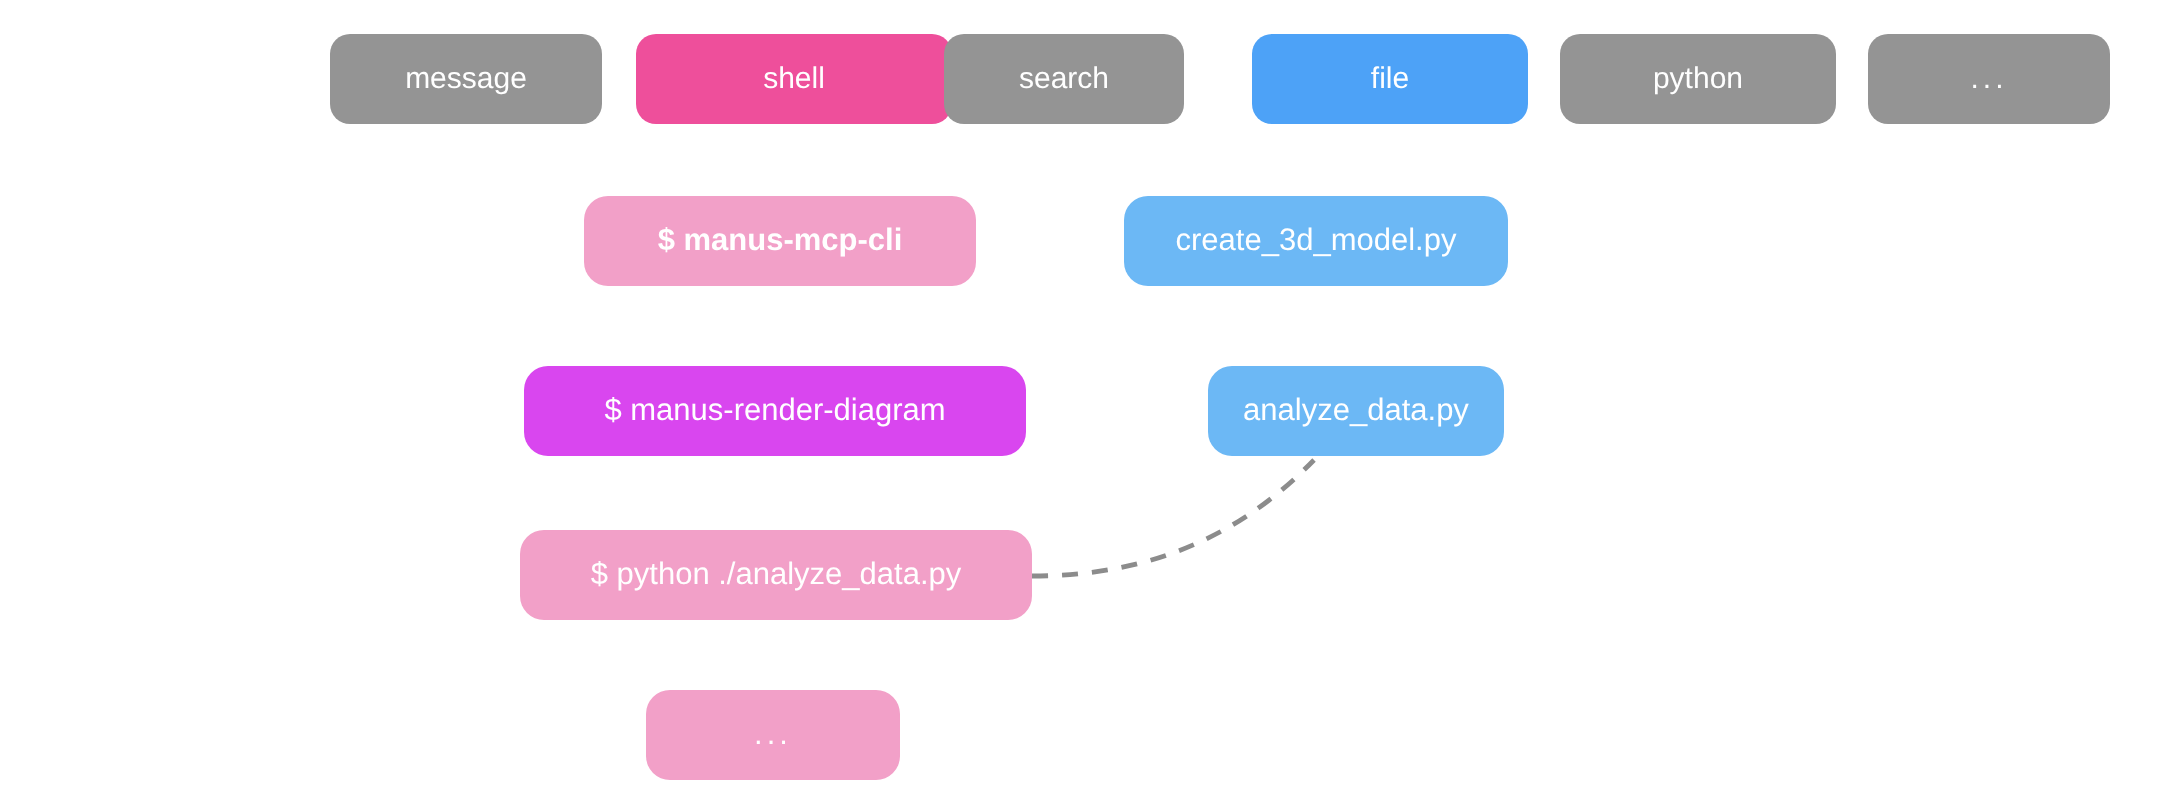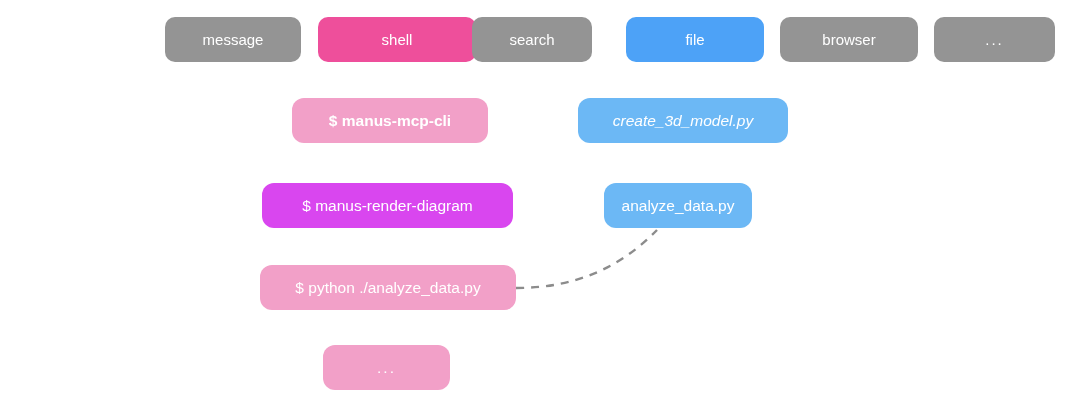--- a/index.html
+++ b/index.html
@@ -92,21 +92,21 @@
     <div class="pill cat" style="left: 318px; width: 158px; background: rgb(238, 79, 155);">
       <span>shell</span>
     </div>
     <div class="pill cat" style="left: 472px; width: 120px; background: rgb(148, 148, 148);">
       <span>search</span>
     </div>
     <div class="pill cat" style="left: 626px; width: 138px; background: rgb(77, 162, 247);">
       <span>file</span>
     </div>
     <div class="pill cat" style="left: 780px; width: 138px; background: rgb(148, 148, 148);">
-      <span>browser</span>
+      <span>python</span>
     </div>
     <div class="pill cat" style="left: 934px; width: 121px; background: rgb(148, 148, 148);">
       <span class="dots">...</span>
     </div>
   </div>
 
   <div>
     <div class="bubble bubble-pink" style="left: 292px; top: 98px; width: 196px; background: rgb(242, 160, 200); font-weight: bold;">
       <span>$ manus-mcp-cli</span>
     </div>
@@ -115,21 +115,21 @@
     </div>
     <div class="bubble bubble-pink" style="left: 260px; top: 265px; width: 256px; background: rgb(242, 160, 200);">
       <span>$ python ./analyze_data.py</span>
     </div>
     <div class="bubble bubble-pink" style="left: 323px; top: 345px; width: 127px; background: rgb(242, 160, 200);">
       <span class="dots">...</span>
     </div>
   </div>
 
   <div>
-    <div class="bubble bubble-blue" style="left: 578px; top: 98px; width: 210px; background: rgb(108, 184, 245); font-style: italic;">
+    <div class="bubble bubble-blue" style="left: 562px; top: 98px; width: 192px; background: rgb(108, 184, 245);">
       <span>create_3d_model.py</span>
     </div>
     <div class="bubble bubble-blue" style="left: 604px; top: 183px; width: 148px; background: rgb(108, 184, 245);">
       <span>analyze_data.py</span>
     </div>
   </div>
 
   <svg id="connector" viewBox="0 0 1080 402" xmlns="http://www.w3.org/2000/svg">
     <path id="connector-path" d="M 516 288 C 575 288, 620 268, 657 230" fill="none" stroke="#8c8c8c" stroke-width="2.4" stroke-dasharray="8 7" stroke-linecap="butt"></path>
   </svg>

